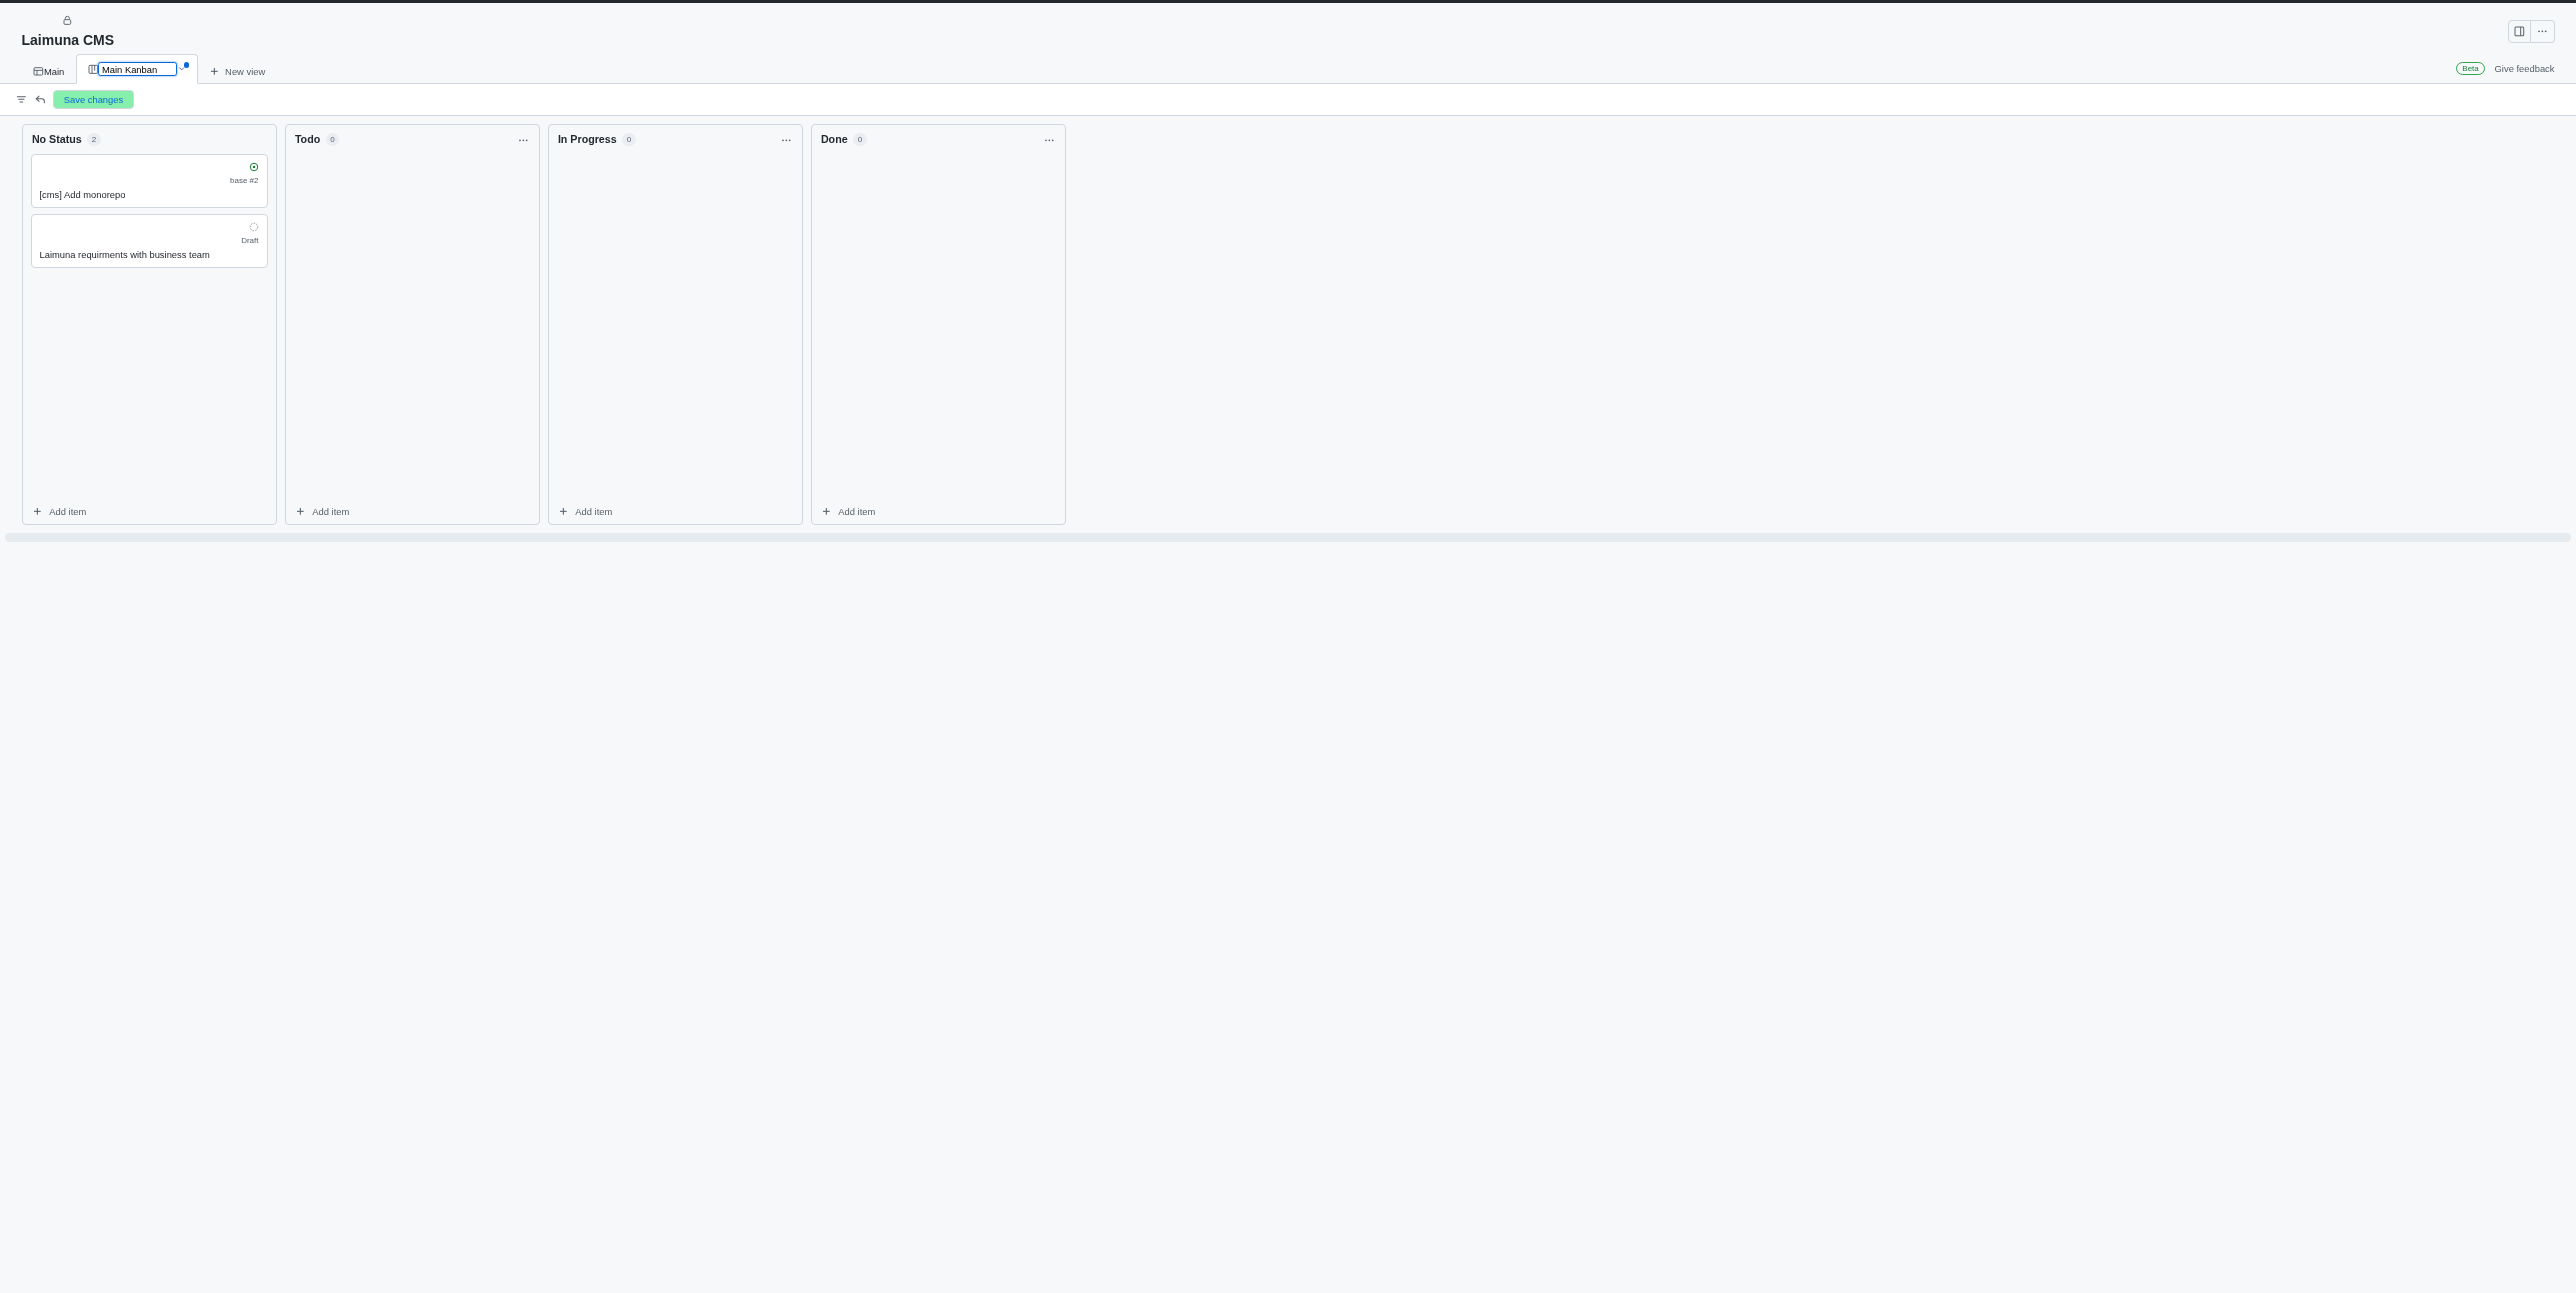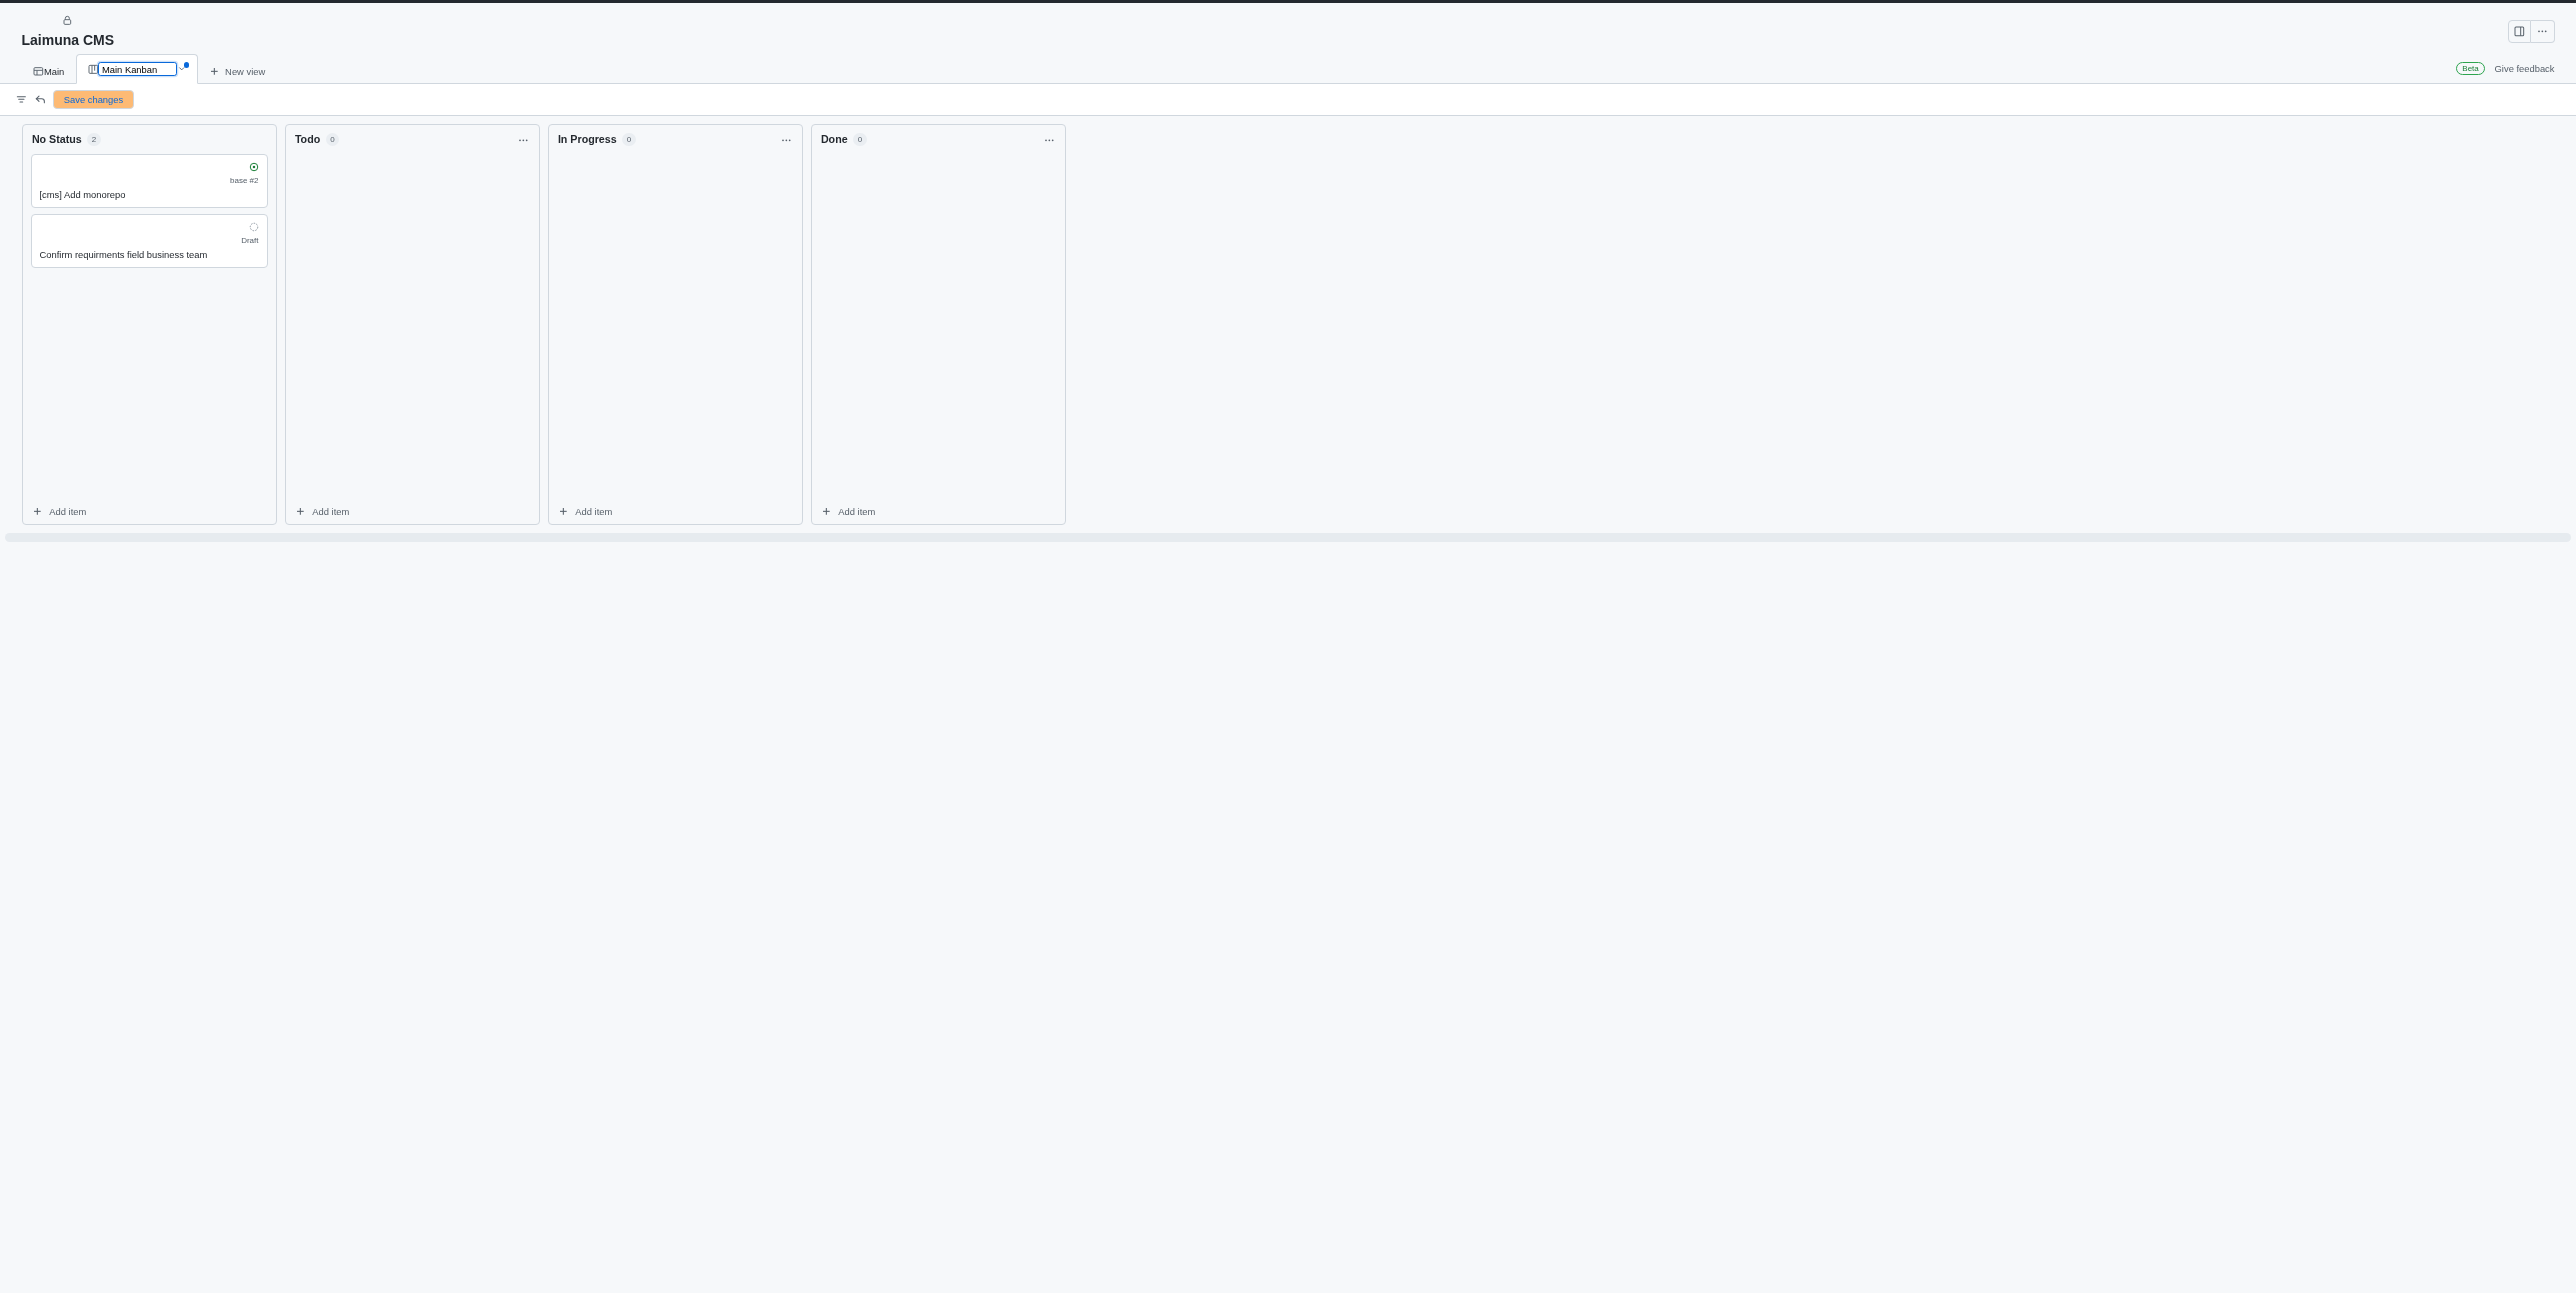--- a/index.html
+++ b/index.html
@@ -164,21 +164,21 @@
       align-items: center;
       gap: 8px;
     }
     .revert-icon {
       color: #57606a;
       cursor: pointer;
       display: flex;
     }
     .save-button {
       border: 0.7px solid #d0d7de;
-      background: #fdba74;
+      background: #86efac;
       border-radius: 4px;
       padding: 3.4px 9.4px;
       font-size: 9.4px;
       font-weight: 500;
       color: #0969da;
       cursor: pointer;
       font-family: inherit;
     }
     .board {
       display: flex;
@@ -386,21 +386,21 @@
         </div>
         <div class="card">
           <div class="card-meta">
             <span>
               <svg width="10" height="10" viewBox="0 0 16 16">
                 <circle cx="8" cy="8" r="6" fill="none" stroke="#8c959f" stroke-width="1.6" stroke-dasharray="2.5,2"></circle>
               </svg>
             </span>
             <span>Draft</span>
           </div>
-          <div class="card-title">Confirm requirments field business team</div>
+          <div class="card-title">Laimuna requirments with business team</div>
         </div>
       </div>
       <div class="column-footer">
         <span>
           <svg width="10.7" height="10.7" viewBox="0 0 16 16" fill="none" stroke="#57606a" stroke-width="1.6">
             <line x1="8" y1="3" x2="8" y2="13"></line>
             <line x1="3" y1="8" x2="13" y2="8"></line>
           </svg>
         </span>
         <span>Add item</span>

